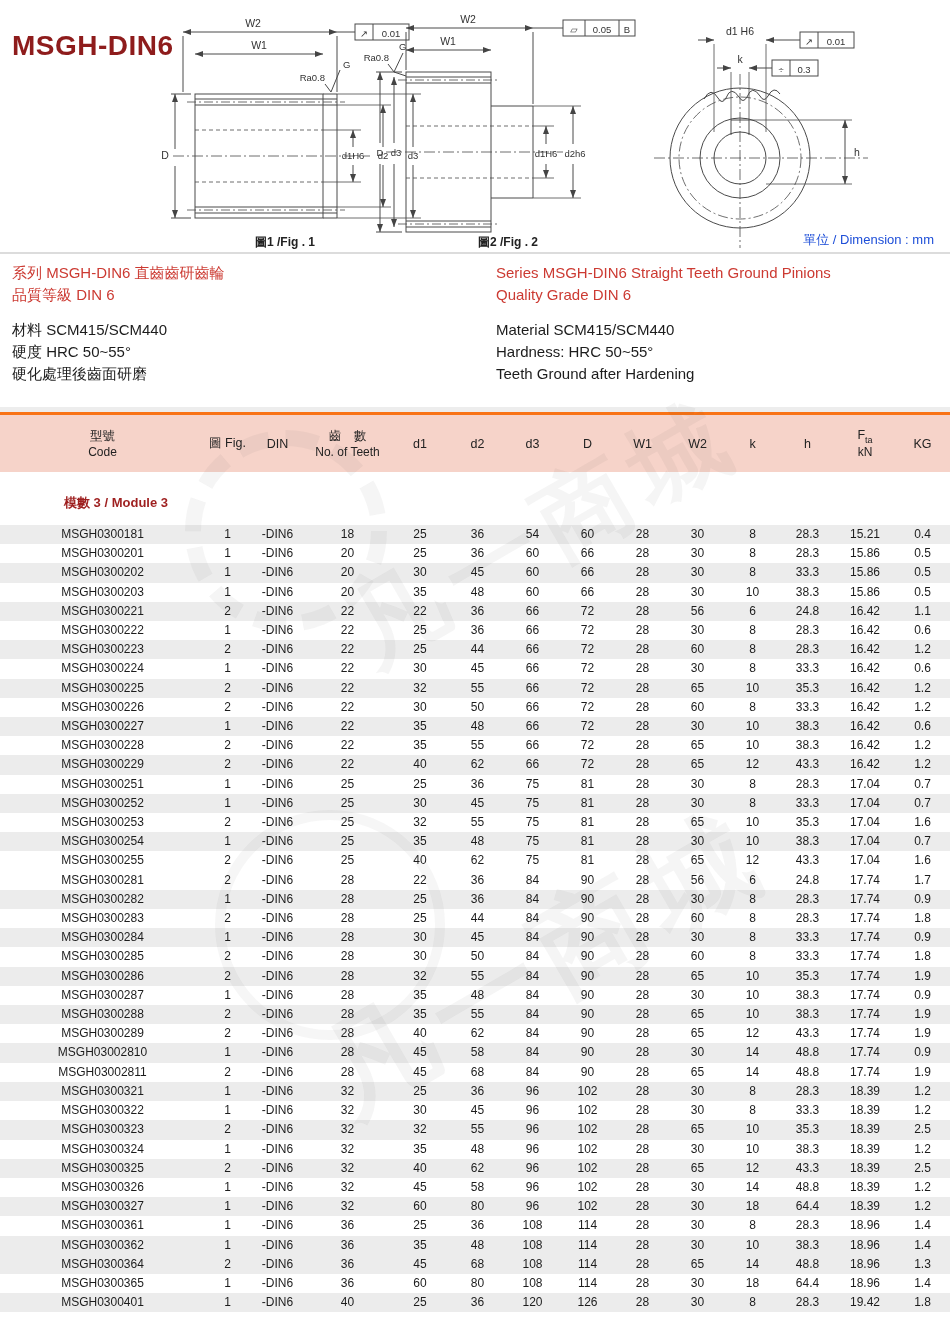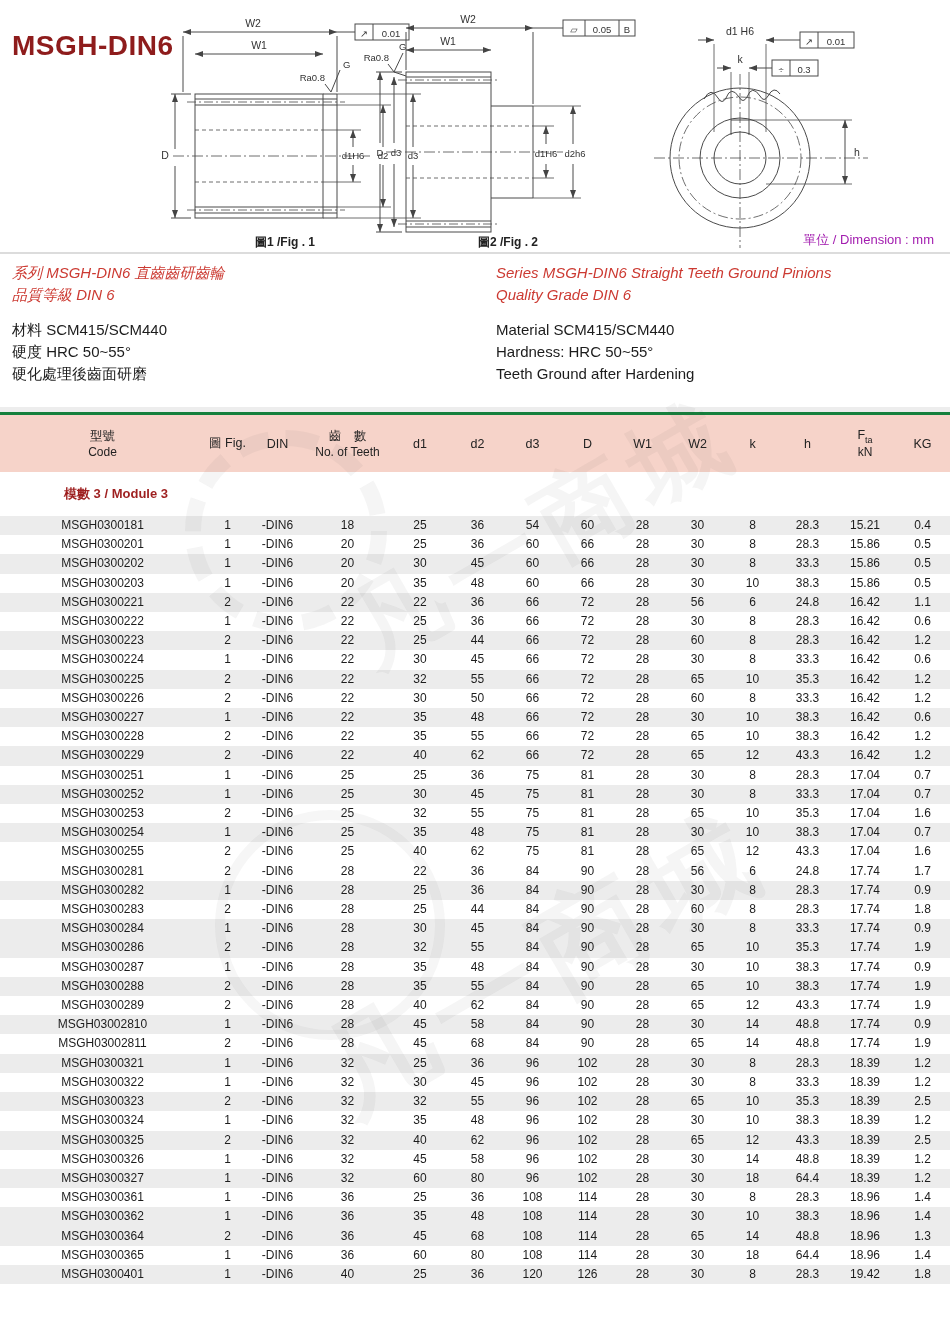--- a/index.html
+++ b/index.html
@@ -7,37 +7,37 @@
        font-family:"Liberation Sans",sans-serif;color:#1c1c1c;}
   .abs{position:absolute;}
   
   .page-title{left:12px;top:30px;font-size:28px;font-weight:bold;color:#8e1c1c;letter-spacing:0.5px;}
   
   svg{overflow:visible;}
   svg text{font-family:"Liberation Sans",sans-serif;fill:#333;}
   .dimtxt{font-size:10.5px;}
   .smalltxt{font-size:9.5px;}
   .captxt{font-size:12px;font-weight:600;fill:#222;}
-  .unit-note{right:16px;top:231px;font-size:13px;color:#a21caf;}
+  .unit-note{right:16px;top:231px;font-size:13px;color:#1d4ed8;}
   .sep{left:0;top:252px;width:950px;height:2px;background:#dcdcdc;}
   
   .desc{top:262px;font-size:15px;line-height:22px;}
   .desc-zh{left:12px;}
   .desc-en{left:496px;}
-  .red{color:#cc3a32;font-style:italic;}
+  .red{color:#cc3a32;}
   .desc .gap{height:13px;}
   
   .tablewrap{left:0;top:412px;width:950px;}
   table{table-layout:fixed;border-collapse:collapse;width:950px;
-        border-top:3px solid #15803d;box-shadow:0 -5px 0 #ededed;}
+        border-top:3px solid #f97316;box-shadow:0 -5px 0 #ededed;}
   thead th{background:#f6d3c9;height:57px;font-weight:normal;font-size:12.5px;
            text-align:center;vertical-align:middle;padding:0;color:#222;}
   thead th .h2{font-size:12px;}
   tr.group td{height:44px;color:#9e1f1f;font-weight:bold;font-size:13px;
-              text-align:left;padding:0 0 0 64px;background:#fff;}
+              text-align:left;padding:9px 0 0 64px;background:#fff;}
   tbody td{text-align:center;font-size:12px;height:19.2px;line-height:19.2px;
            padding:0;white-space:nowrap;}
   tbody tr.odd td{background:#ececec;}
   tbody tr.even td{background:#ffffff;}
   sub{font-size:9px;}
   
   .wm{pointer-events:none;z-index:5;}
   .wm-text{font-size:95px;font-weight:bold;color:rgba(60,60,60,0.05);
            transform:rotate(-30deg);white-space:nowrap;letter-spacing:12px;}
   .wm-ring{border-radius:50%;border:16px dashed rgba(80,80,80,0.06);}
@@ -669,20 +669,36 @@
           <td>45</td>
           <td>84</td>
           <td>90</td>
           <td>28</td>
           <td>30</td>
           <td>8</td>
           <td>33.3</td>
           <td>17.74</td>
           <td>0.9</td>
         </tr>
+        <tr class="even">
+          <td>MSGH0300285</td>
+          <td>2</td>
+          <td>-DIN6</td>
+          <td>28</td>
+          <td>30</td>
+          <td>50</td>
+          <td>84</td>
+          <td>90</td>
+          <td>28</td>
+          <td>60</td>
+          <td>8</td>
+          <td>33.3</td>
+          <td>17.74</td>
+          <td>1.8</td>
+        </tr>
         <tr class="odd">
           <td>MSGH0300286</td>
           <td>2</td>
           <td>-DIN6</td>
           <td>28</td>
           <td>32</td>
           <td>55</td>
           <td>84</td>
           <td>90</td>
           <td>28</td>

